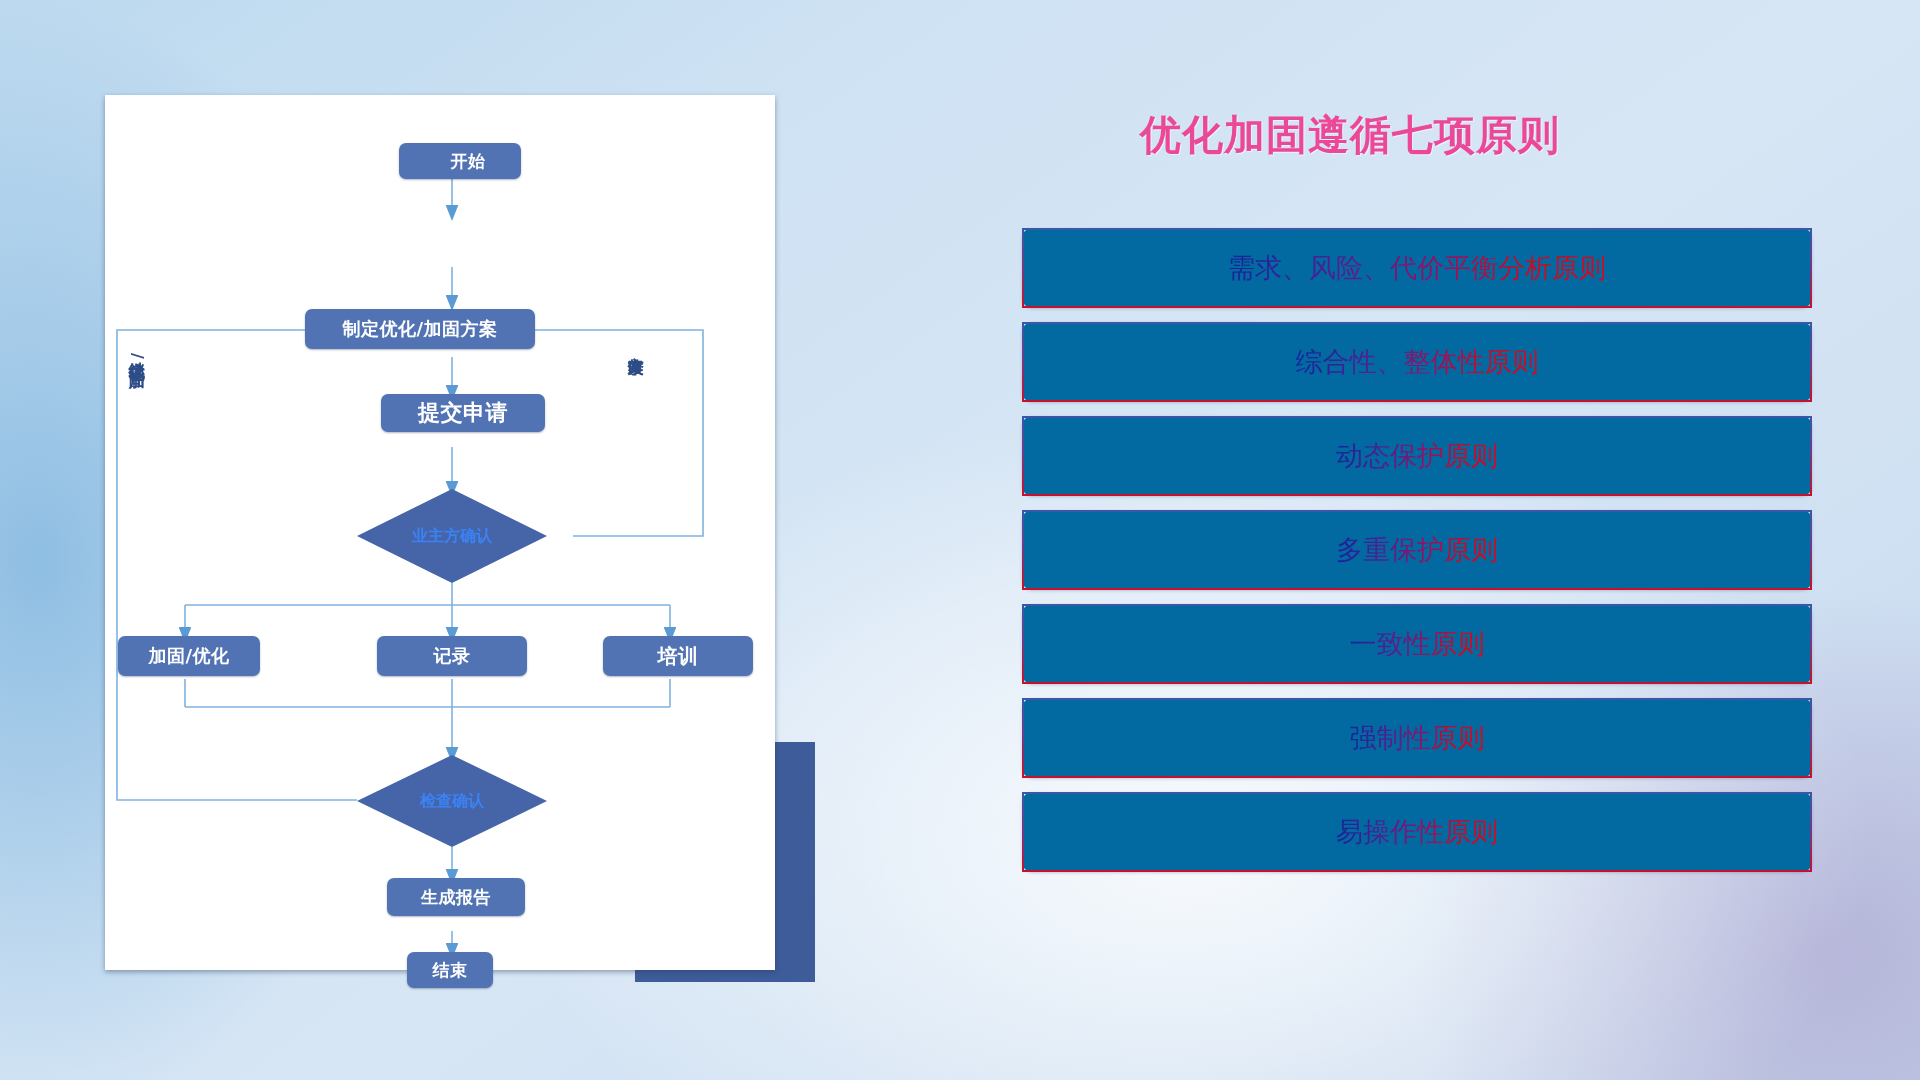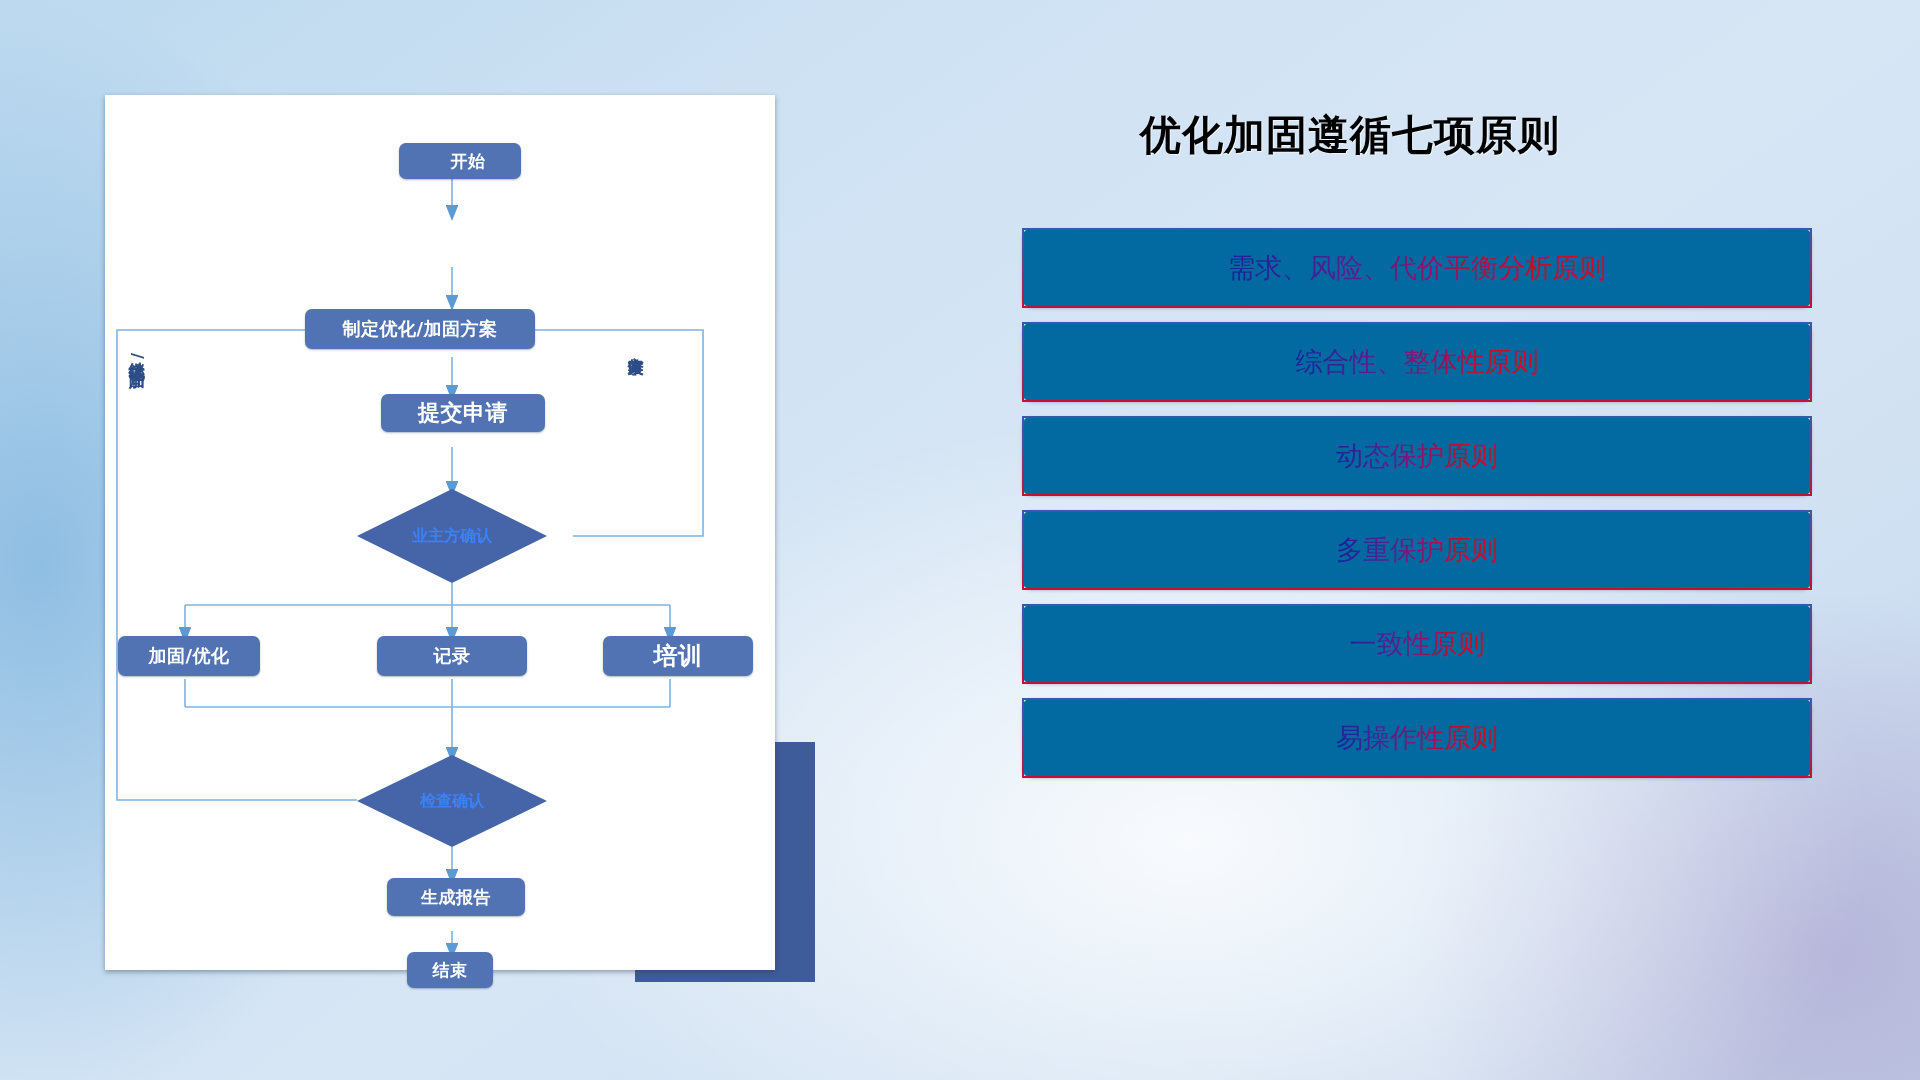--- a/index.html
+++ b/index.html
@@ -57,21 +57,21 @@
   }
   
   #right-bar{
     position:absolute;left:960px;top:742px;width:14px;height:240px;
     background:#3e5b9a;opacity:0;
   }
   #title{
     position:absolute;left:1020px;top:108px;width:660px;
     text-align:center;
     font-size:41px;font-weight:bold;
-    color:#000000;
+    color:#ec4899;
     letter-spacing:1px;
     text-shadow:1px 1px 0 rgba(255,255,255,.6);
   }
   #cards{
     position:absolute;left:1022px;top:228px;width:790px;
   }
   .pcard{
     position:relative;
     height:76px;
     margin-bottom:14px;
@@ -170,21 +170,21 @@
   </div>
 
   <div class="nodebox" style="left:13px;top:541px;width:142px;height:40px;font-size:18px;">
     <span>加固/优化</span>
   </div>
 
   <div class="nodebox" style="left:272px;top:541px;width:150px;height:40px;font-size:18px;">
     <span>记录</span>
   </div>
 
-  <div class="nodebox" style="left:498px;top:541px;width:150px;height:40px;font-size:24px;">
+  <div class="nodebox" style="left:498px;top:541px;width:150px;height:40px;font-size:20px;">
     <span>培训</span>
   </div>
 
   <div class="nodebox" style="left:282px;top:783px;width:138px;height:38px;font-size:17px;text-align:right;">
     <span>生成报告</span>
   </div>
 
   <div class="nodebox" style="left:302px;top:857px;width:86px;height:36px;font-size:17px;">
     <span>结束</span>
   </div>
@@ -208,15 +208,18 @@
   <div class="pcard">
     <span class="ptext">动态保护原则</span>
   </div>
   <div class="pcard">
     <span class="ptext">多重保护原则</span>
   </div>
   <div class="pcard">
     <span class="ptext">一致性原则</span>
   </div>
   <div class="pcard">
+    <span class="ptext">强制性原则</span>
+  </div>
+  <div class="pcard">
     <span class="ptext">易操作性原则</span>
   </div>
 </div>
 
 </body></html>

